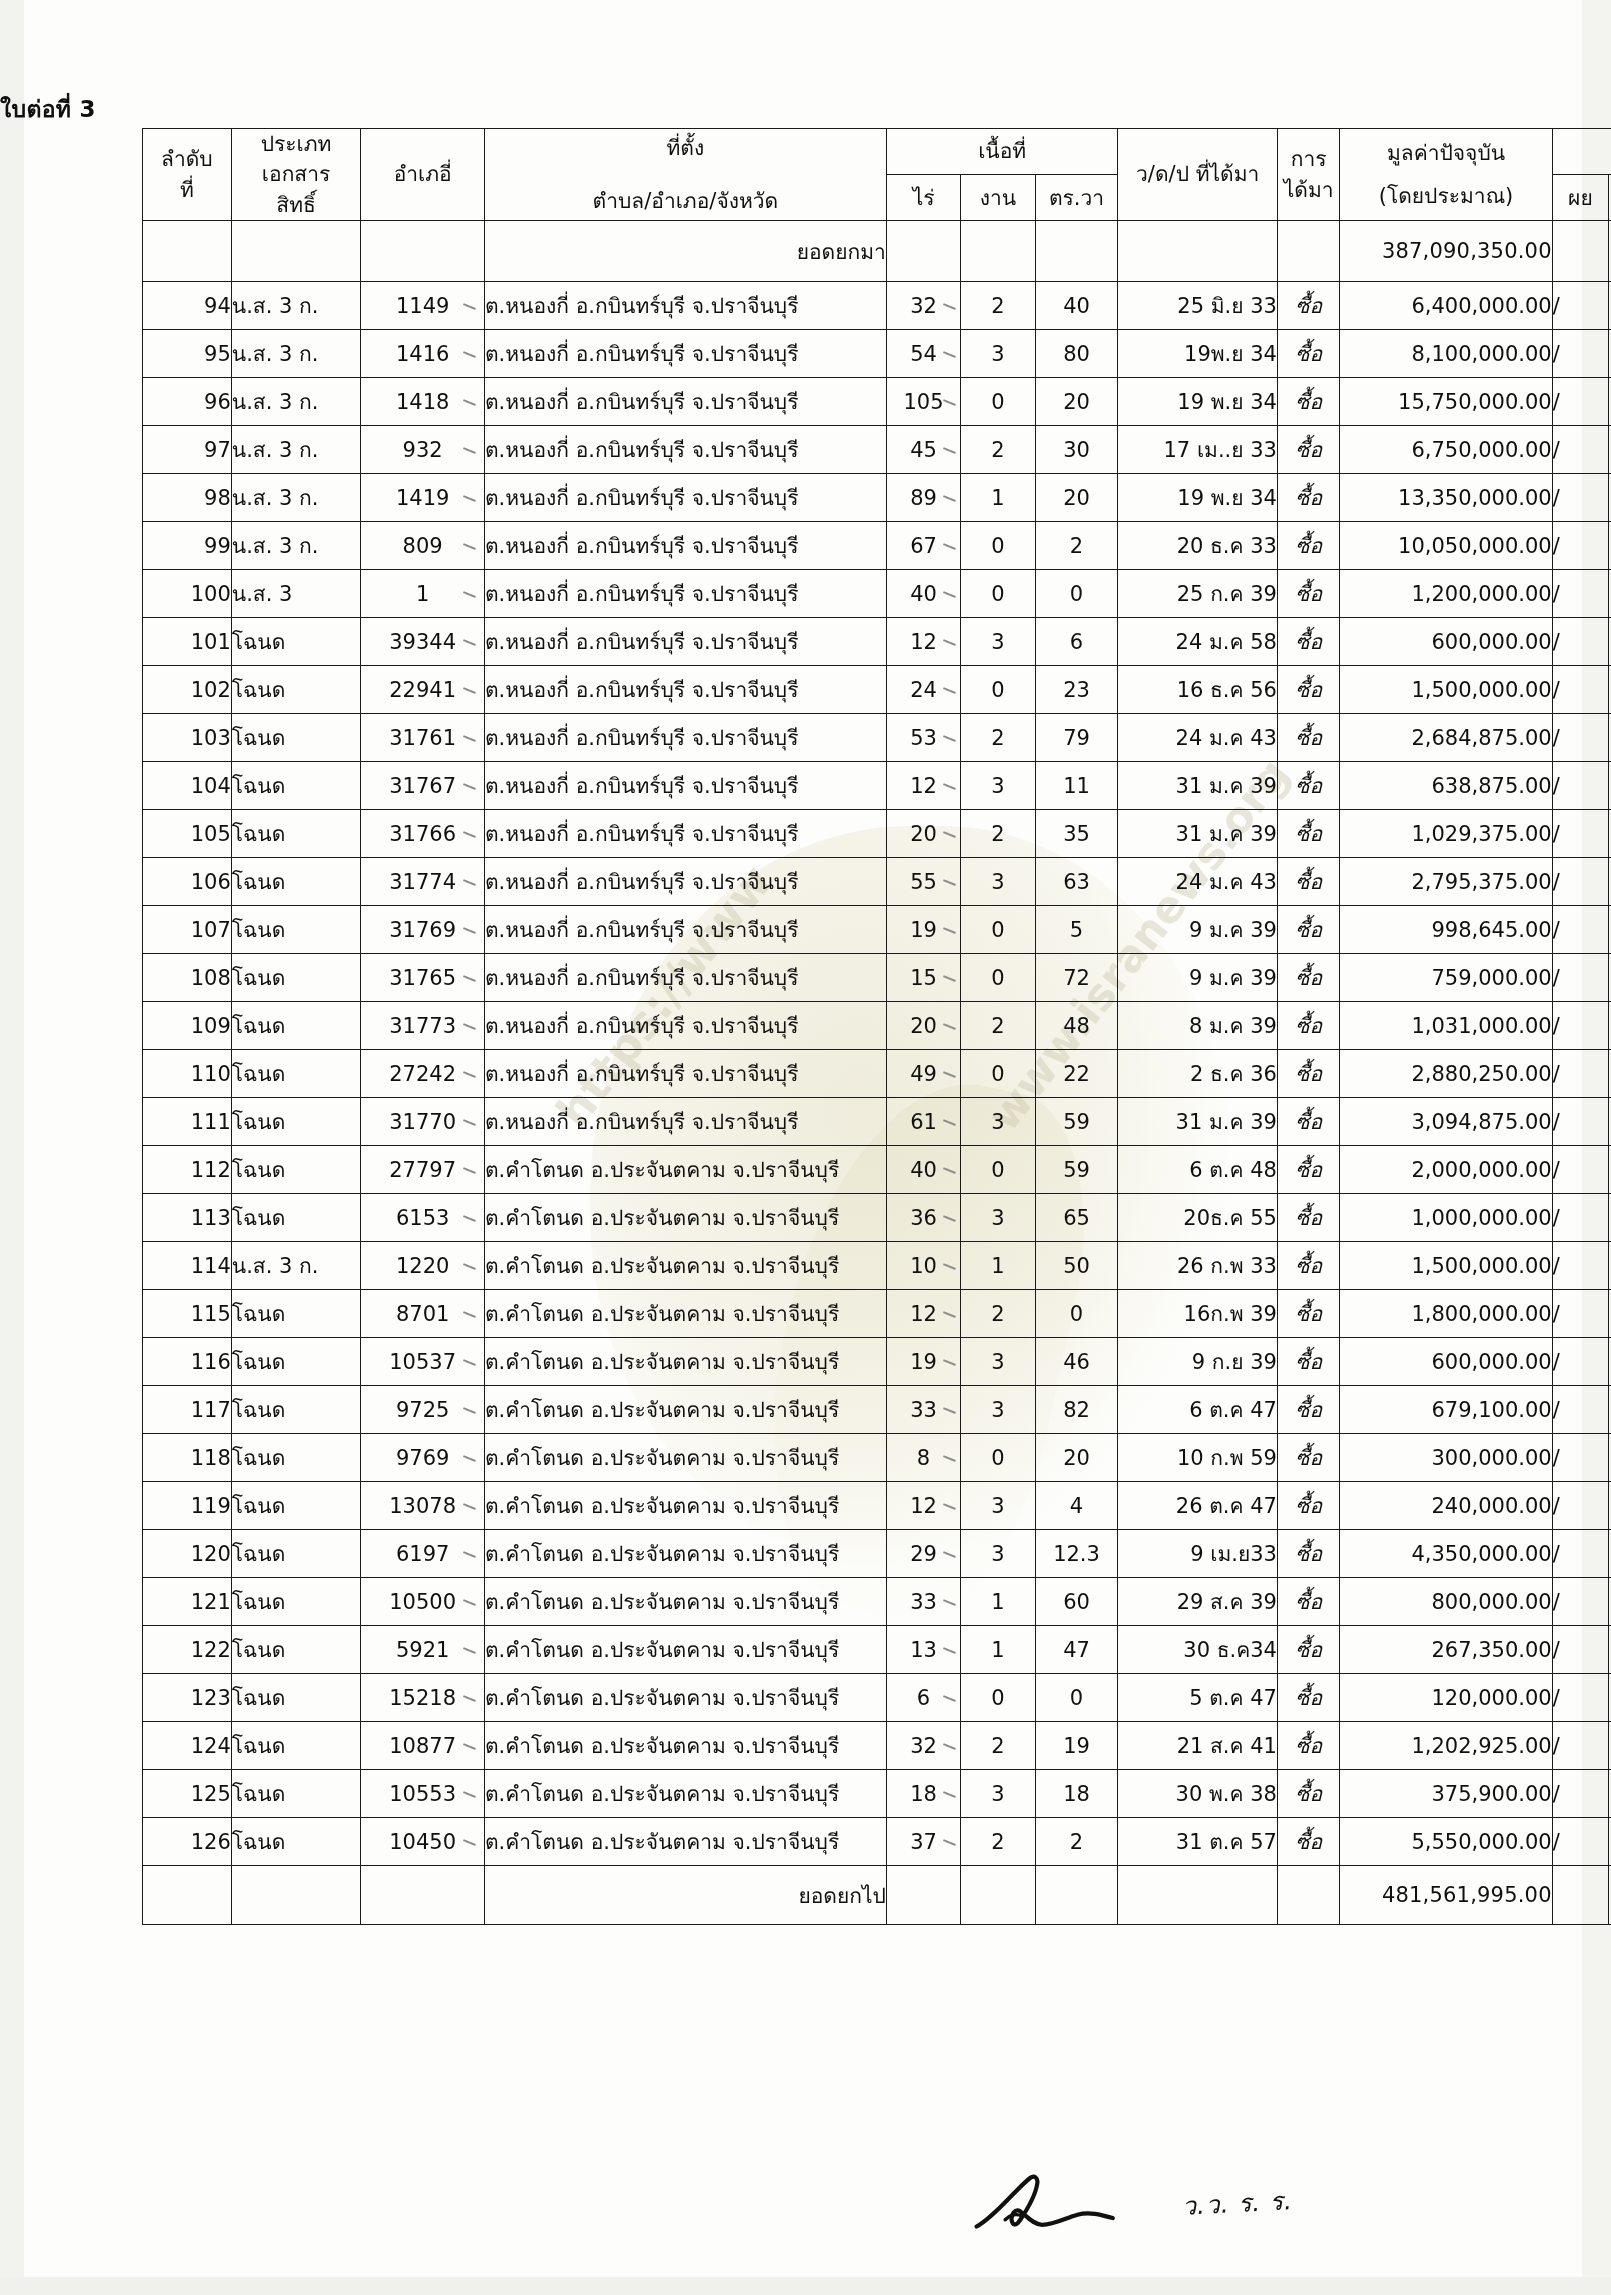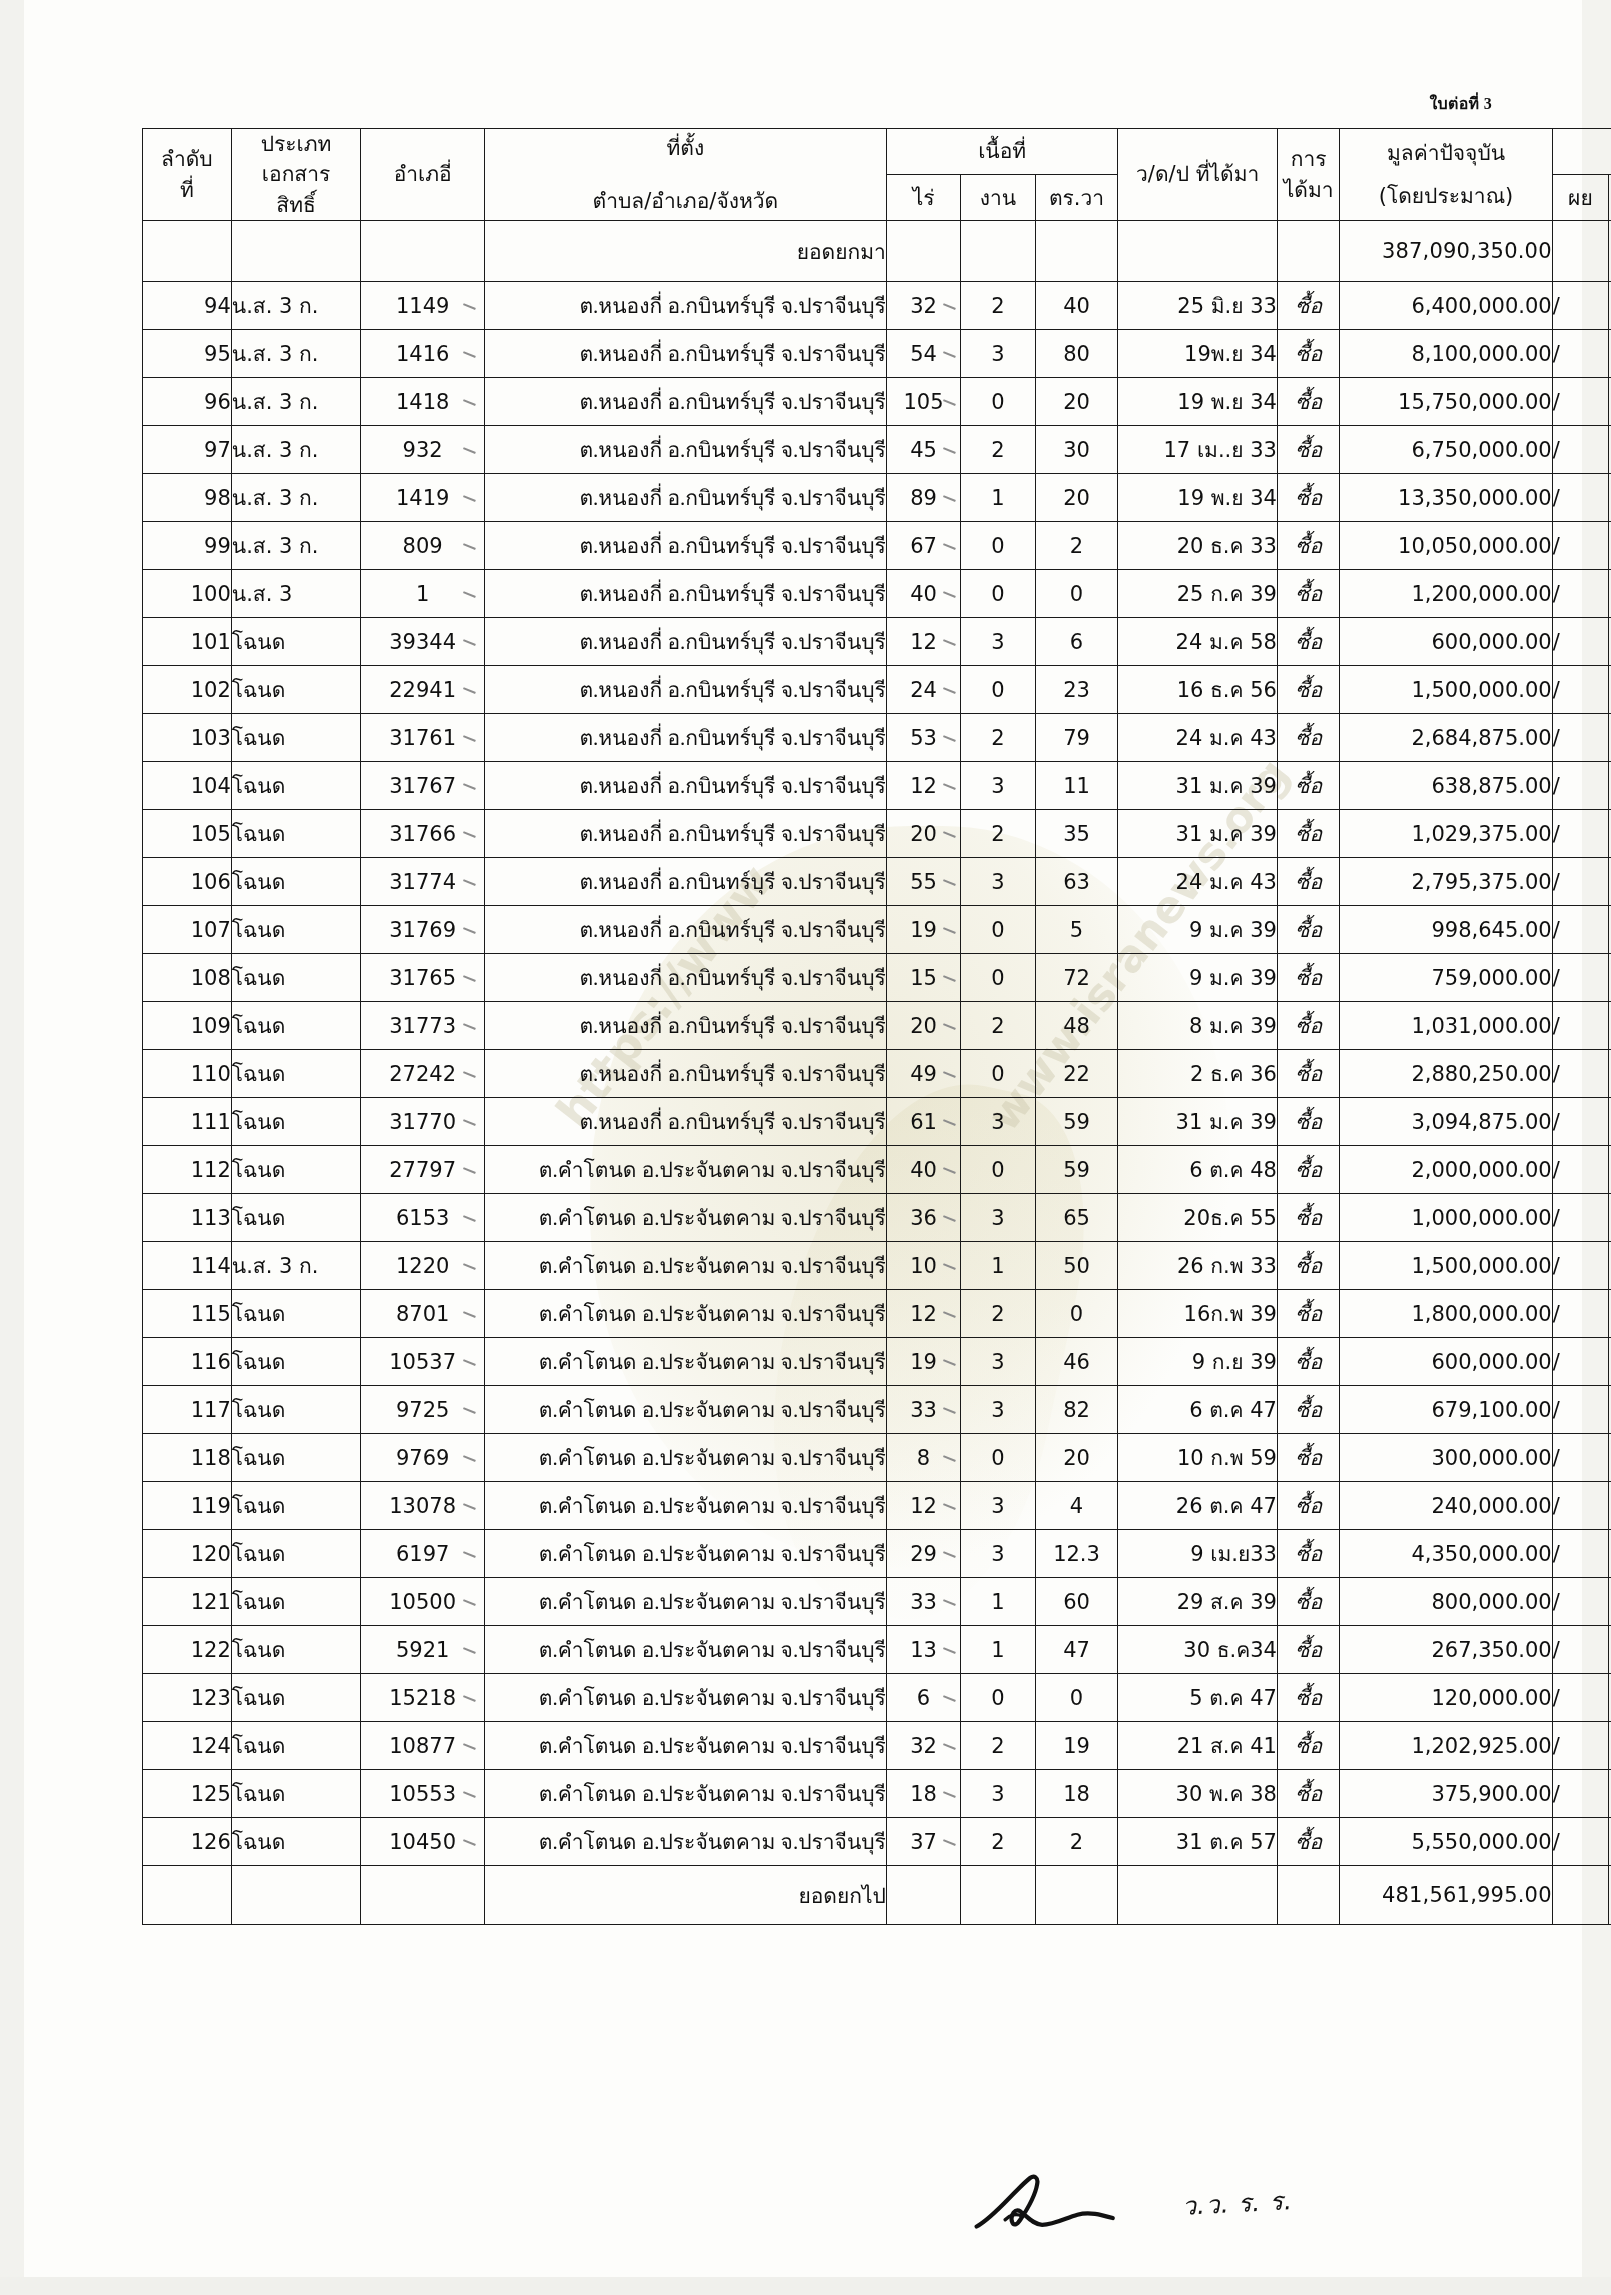--- a/index.html
+++ b/index.html
@@ -23,25 +23,23 @@
 
   
   .scan-edge-l { position:absolute; left:0; top:0; width:23.6px; height:100%; background:#f2f2ee; }
   .scan-edge-r { position:absolute; right:0; top:0; width:29px; height:100%; background:#f3f3ef; }
   .scan-edge-b { position:absolute; left:0; bottom:0; width:100%; height:18.5px; background:#f0f0ec; }
 
   .doc-header {
     position: absolute;
     left: 0; top: 91px;
     width: 1492px;
-    text-align: right;
-    font-size: 16px;
+    font-size: 23px;
     font-weight: bold;
     letter-spacing: 0.3px;
-    font-family: Liberation Serif, serif;
   }
 
   .table-wrap {
     position: absolute;
     left: 142px;
     top: 128px;
     width: 1308px;
   }
 
   table.ledger {
@@ -65,21 +63,21 @@
     font-size: 22px;
     line-height: 1.45;
     padding: 5px 1.7px;
   }
   .hd-sub { font-size: 21px; }
 
   
   .c-seq   { text-align: right; font-size: 22px; }
   .c-type  { text-align: left; font-size: 22px; }
   .c-num   { text-align: center; font-size: 22px; position: relative; }
-  .c-loc   { text-align: right; font-size: 22px; padding: 0 3.4px; font-family: Liberation Serif, serif; }
+  .c-loc   { text-align: left; font-size: 22px; padding: 0 3.4px; }
   .c-rai, .c-ngan, .c-wa { text-align: center; font-size: 22px; position: relative; }
   .c-date  { text-align: right; font-size: 19.4px; padding-left: 5.9px; }
   .c-acq   { text-align: center; font-size: 19.4px; padding-left: 4.2px; line-height: 1.05; font-style: italic; }
   .c-value { text-align: right; font-size: 22px; padding-right: 15px; }
   .c-mark  { text-align: left; font-size: 22px; padding-left: 5.9px; }
   .c-blank { }
 
   tr.data-row td { height: 48px; }
   tr.total-row td { height: 61px; }
   tr.carry-row td { height: 59px; }

